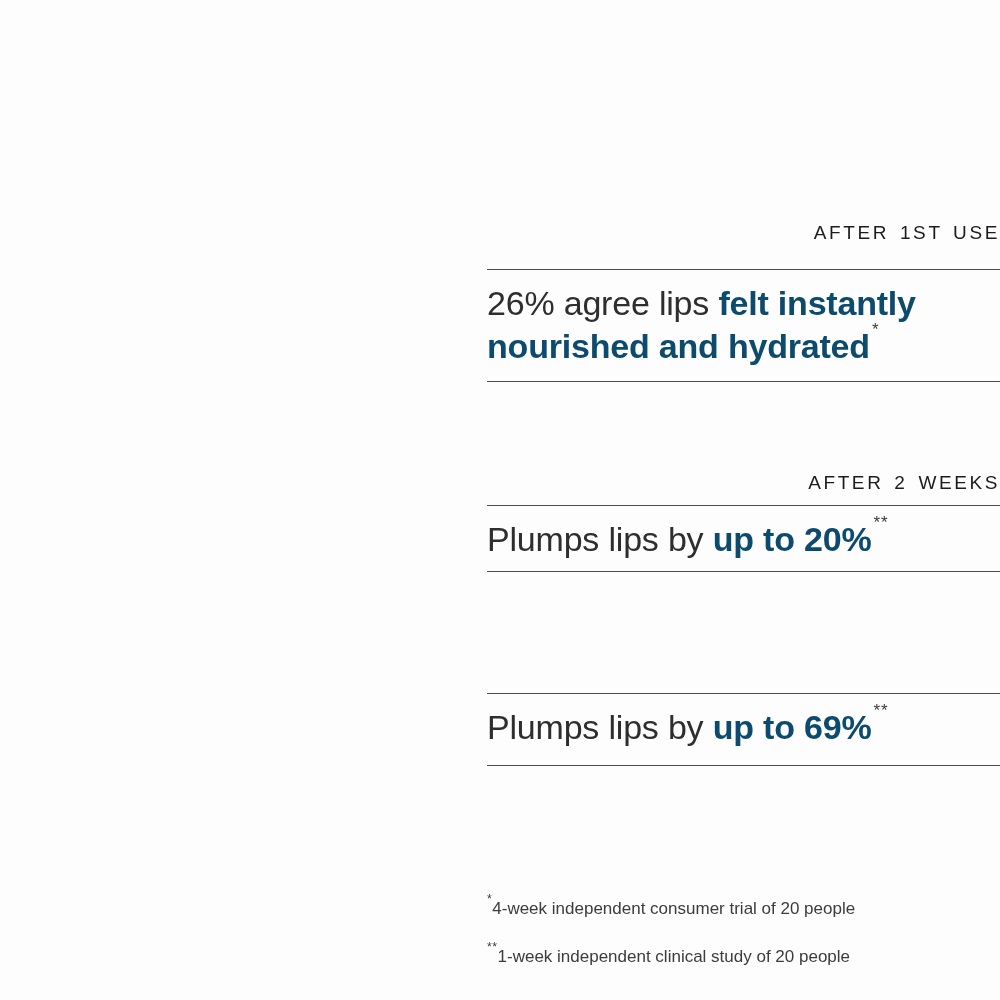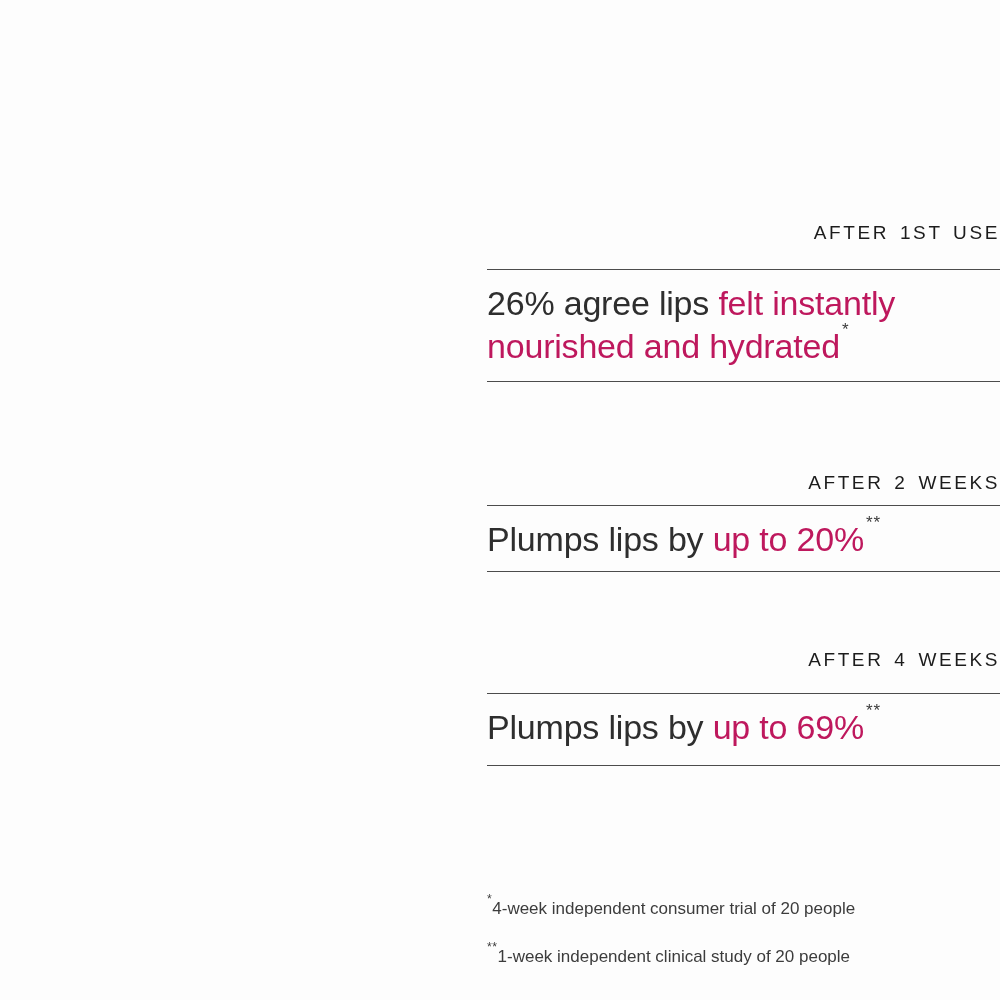--- a/index.html
+++ b/index.html
@@ -39,22 +39,22 @@
     position: absolute;
     left: 487px;
     width: 513px;
     font-size: 34px;
     line-height: 38px;
     letter-spacing: -0.2px;
     color: #2e2e2e;
     white-space: nowrap;
   }
   .claim b {
-    font-weight: 400;
-    color: #be185d;
+    font-weight: 700;
+    color: #0c4a6e;
     letter-spacing: -0.2px;
   }
   .claim sup {
     font-size: 0.5em;
     font-weight: 400;
     position: relative;
     top: -0.62em;
     margin-left: 2px;
     letter-spacing: 1px;
     color: #3a3a3a;
@@ -84,21 +84,20 @@
   <div class="eyebrow" style="top:222px">AFTER 1ST USE</div>
   <div class="rule" style="top:269px"></div>
   <div class="claim" style="top:284px"><span>26% agree lips </span><b>felt instantly</b><br><b>nourished and hydrated</b><sup>*</sup></div>
   <div class="rule" style="top:381px"></div>
 
   <div class="eyebrow" style="top:472px">AFTER 2 WEEKS</div>
   <div class="rule" style="top:505px"></div>
   <div class="claim" style="top:515px"><span>Plumps lips by </span><b>up to 20%</b><sup>**</sup></div>
   <div class="rule" style="top:571px"></div>
 
-  <div class="eyebrow" style="top:649px">AFTER 4 WEEKS</div>
   <div class="rule" style="top:693px"></div>
   <div class="claim" style="top:703px"><span>Plumps lips by </span><b>up to 69%</b><sup>**</sup></div>
   <div class="rule" style="top:765px"></div>
 
   <div class="fn" style="top:858px"><sup>*</sup><span>4-week independent consumer trial of 20 people</span></div>
   <div class="fn" style="top:906px"><sup>**</sup><span>1-week independent clinical study of 20 people</span></div>
 
 </div>
 
 </body></html>

